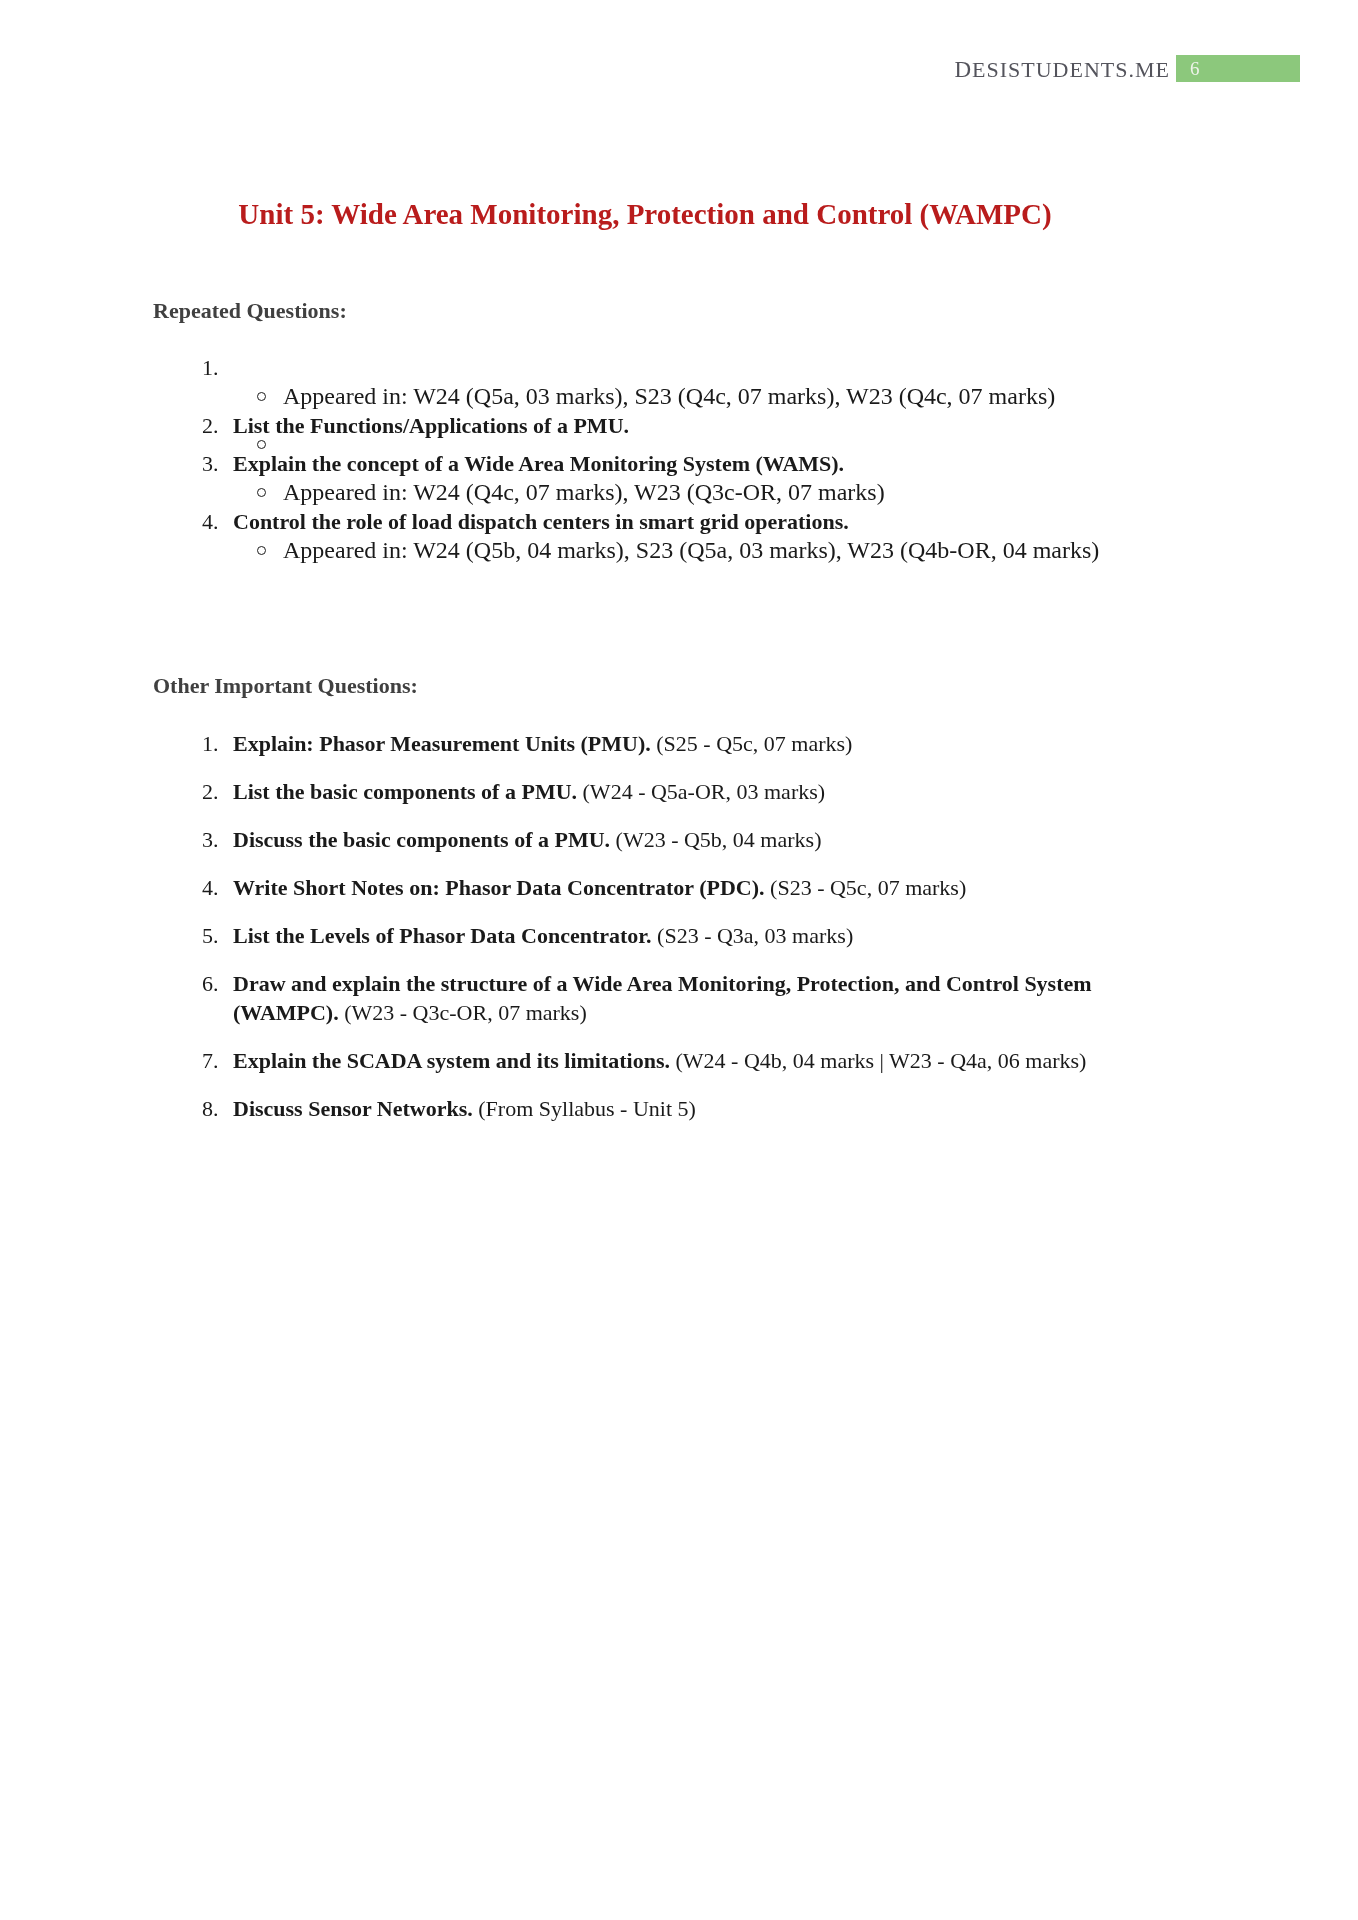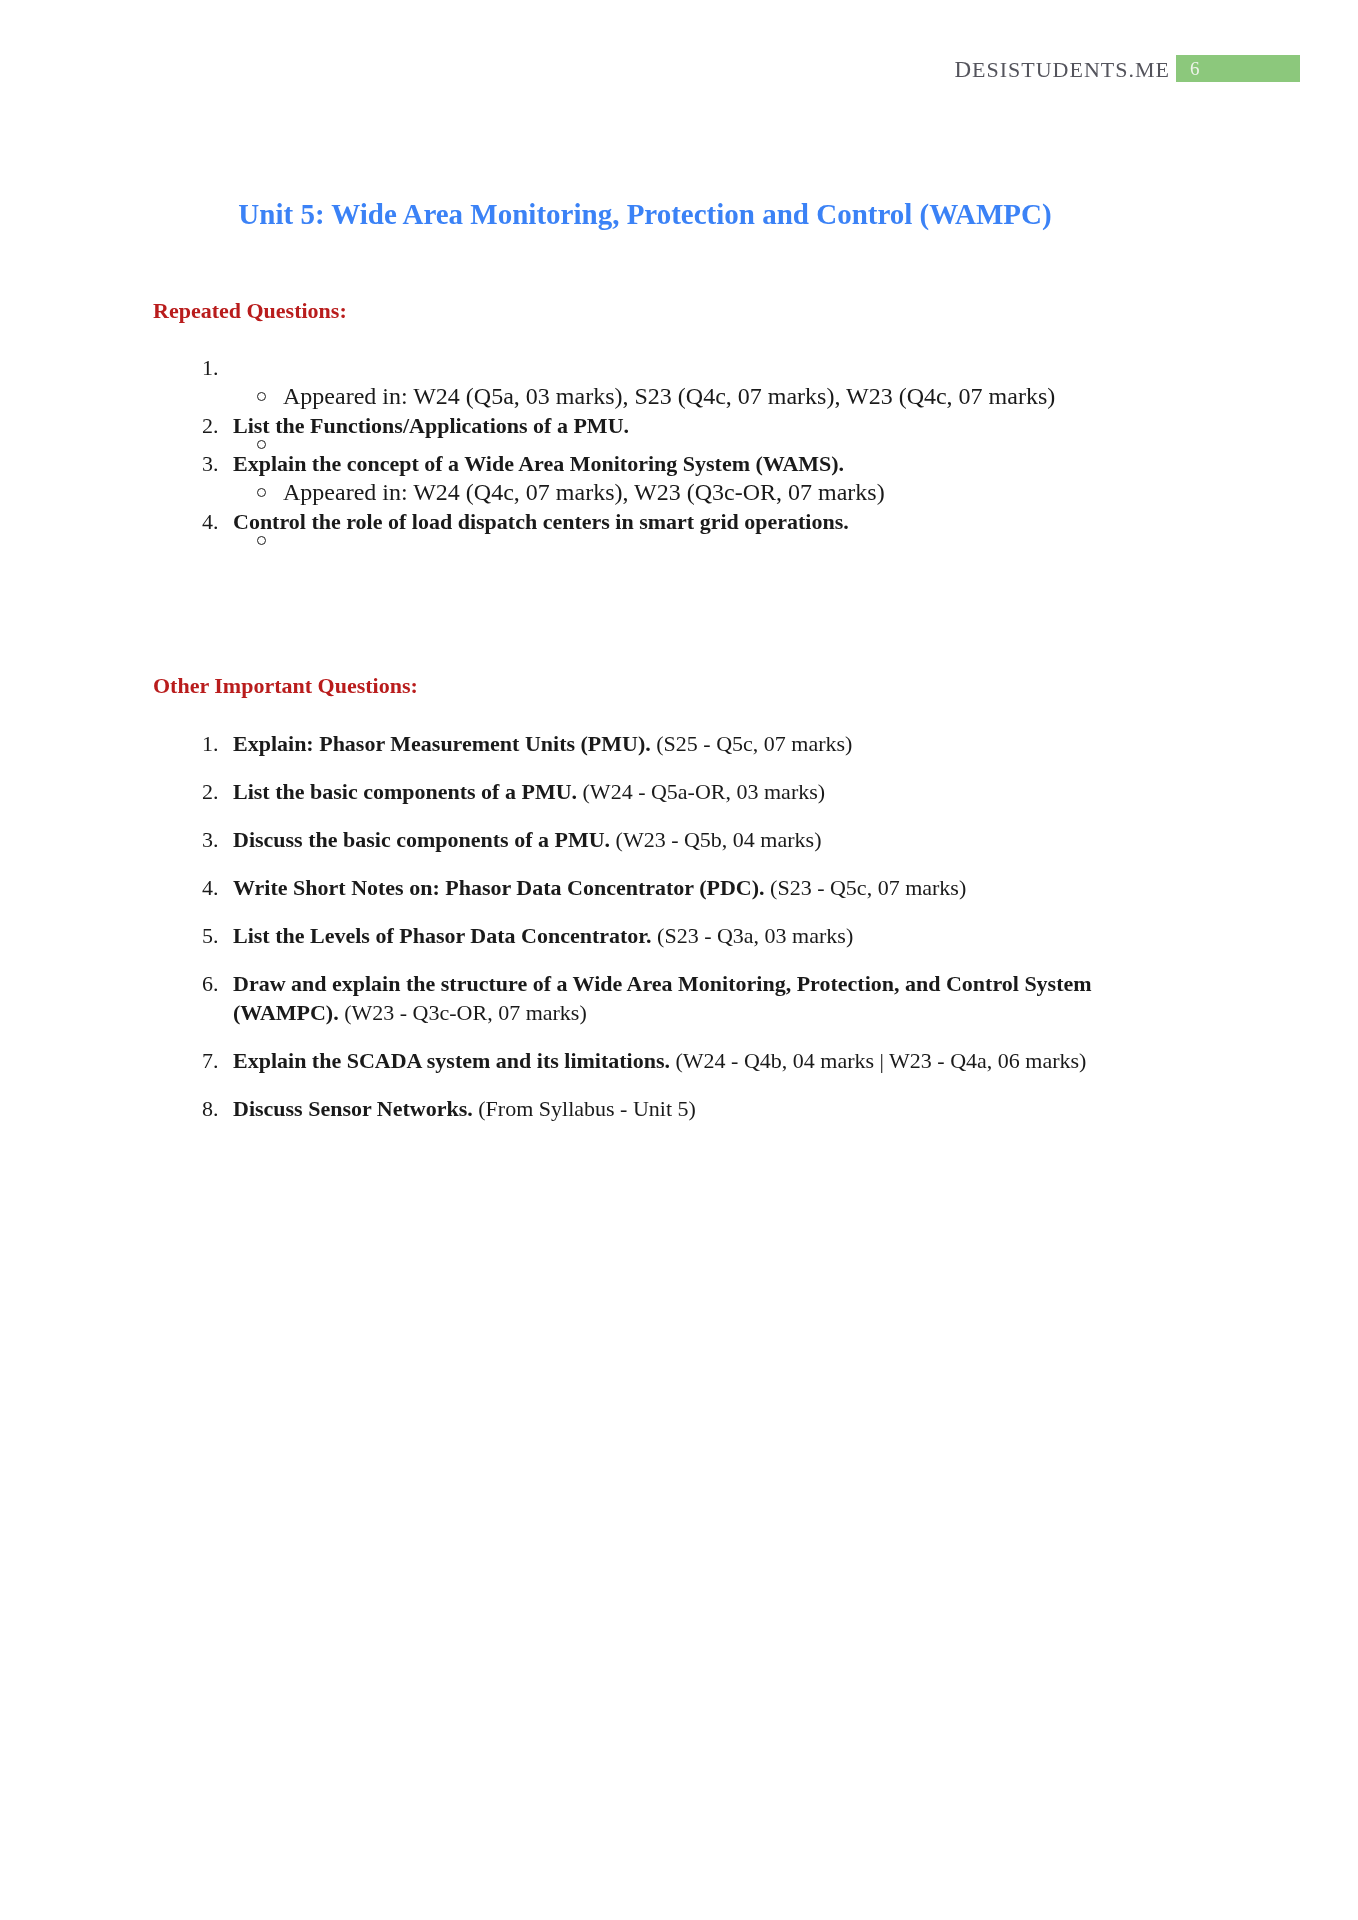--- a/index.html
+++ b/index.html
@@ -45,32 +45,32 @@
 
   
   .doc-title {
     position: absolute;
     top: 196px;
     left: 0;
     width: 1290px;
     text-align: center;
     font-size: 29px;
     font-weight: bold;
-    color: #3b82f6;
+    color: #b91c1c;
     line-height: 36px;
   }
 
   
   .sec-heading {
     position: absolute;
     left: 153px;
     font-size: 22px;
     font-weight: bold;
     line-height: 29px;
-    color: #b91c1c;
+    color: #404040;
   }
   #repeated-heading { top: 296px; }
   #other-heading    { top: 643px; margin-top: 28px; }
 
   
   .repeated-list {
     position: absolute;
     left: 202px;
     top: 353px;
     width: 960px;
@@ -154,20 +154,21 @@
     </div>
   </div>
 
   <div>
     <div class="q-line">
       <span class="num">4.</span>
       <span class="q-text">Control the role of load dispatch centers in smart grid operations.</span>
     </div>
     <div class="sub-line">
       <span class="circle-bullet"></span>
+      <span>Appeared in: W24 (Q5b, 04 marks), S23 (Q5a, 03 marks), W23 (Q4b-OR, 04 marks)</span>
     </div>
   </div>
 
 </div>
 
 <div class="sec-heading" id="other-heading">Other Important Questions:</div>
 
 <div class="other-list">
 
   <div class="o-item">

